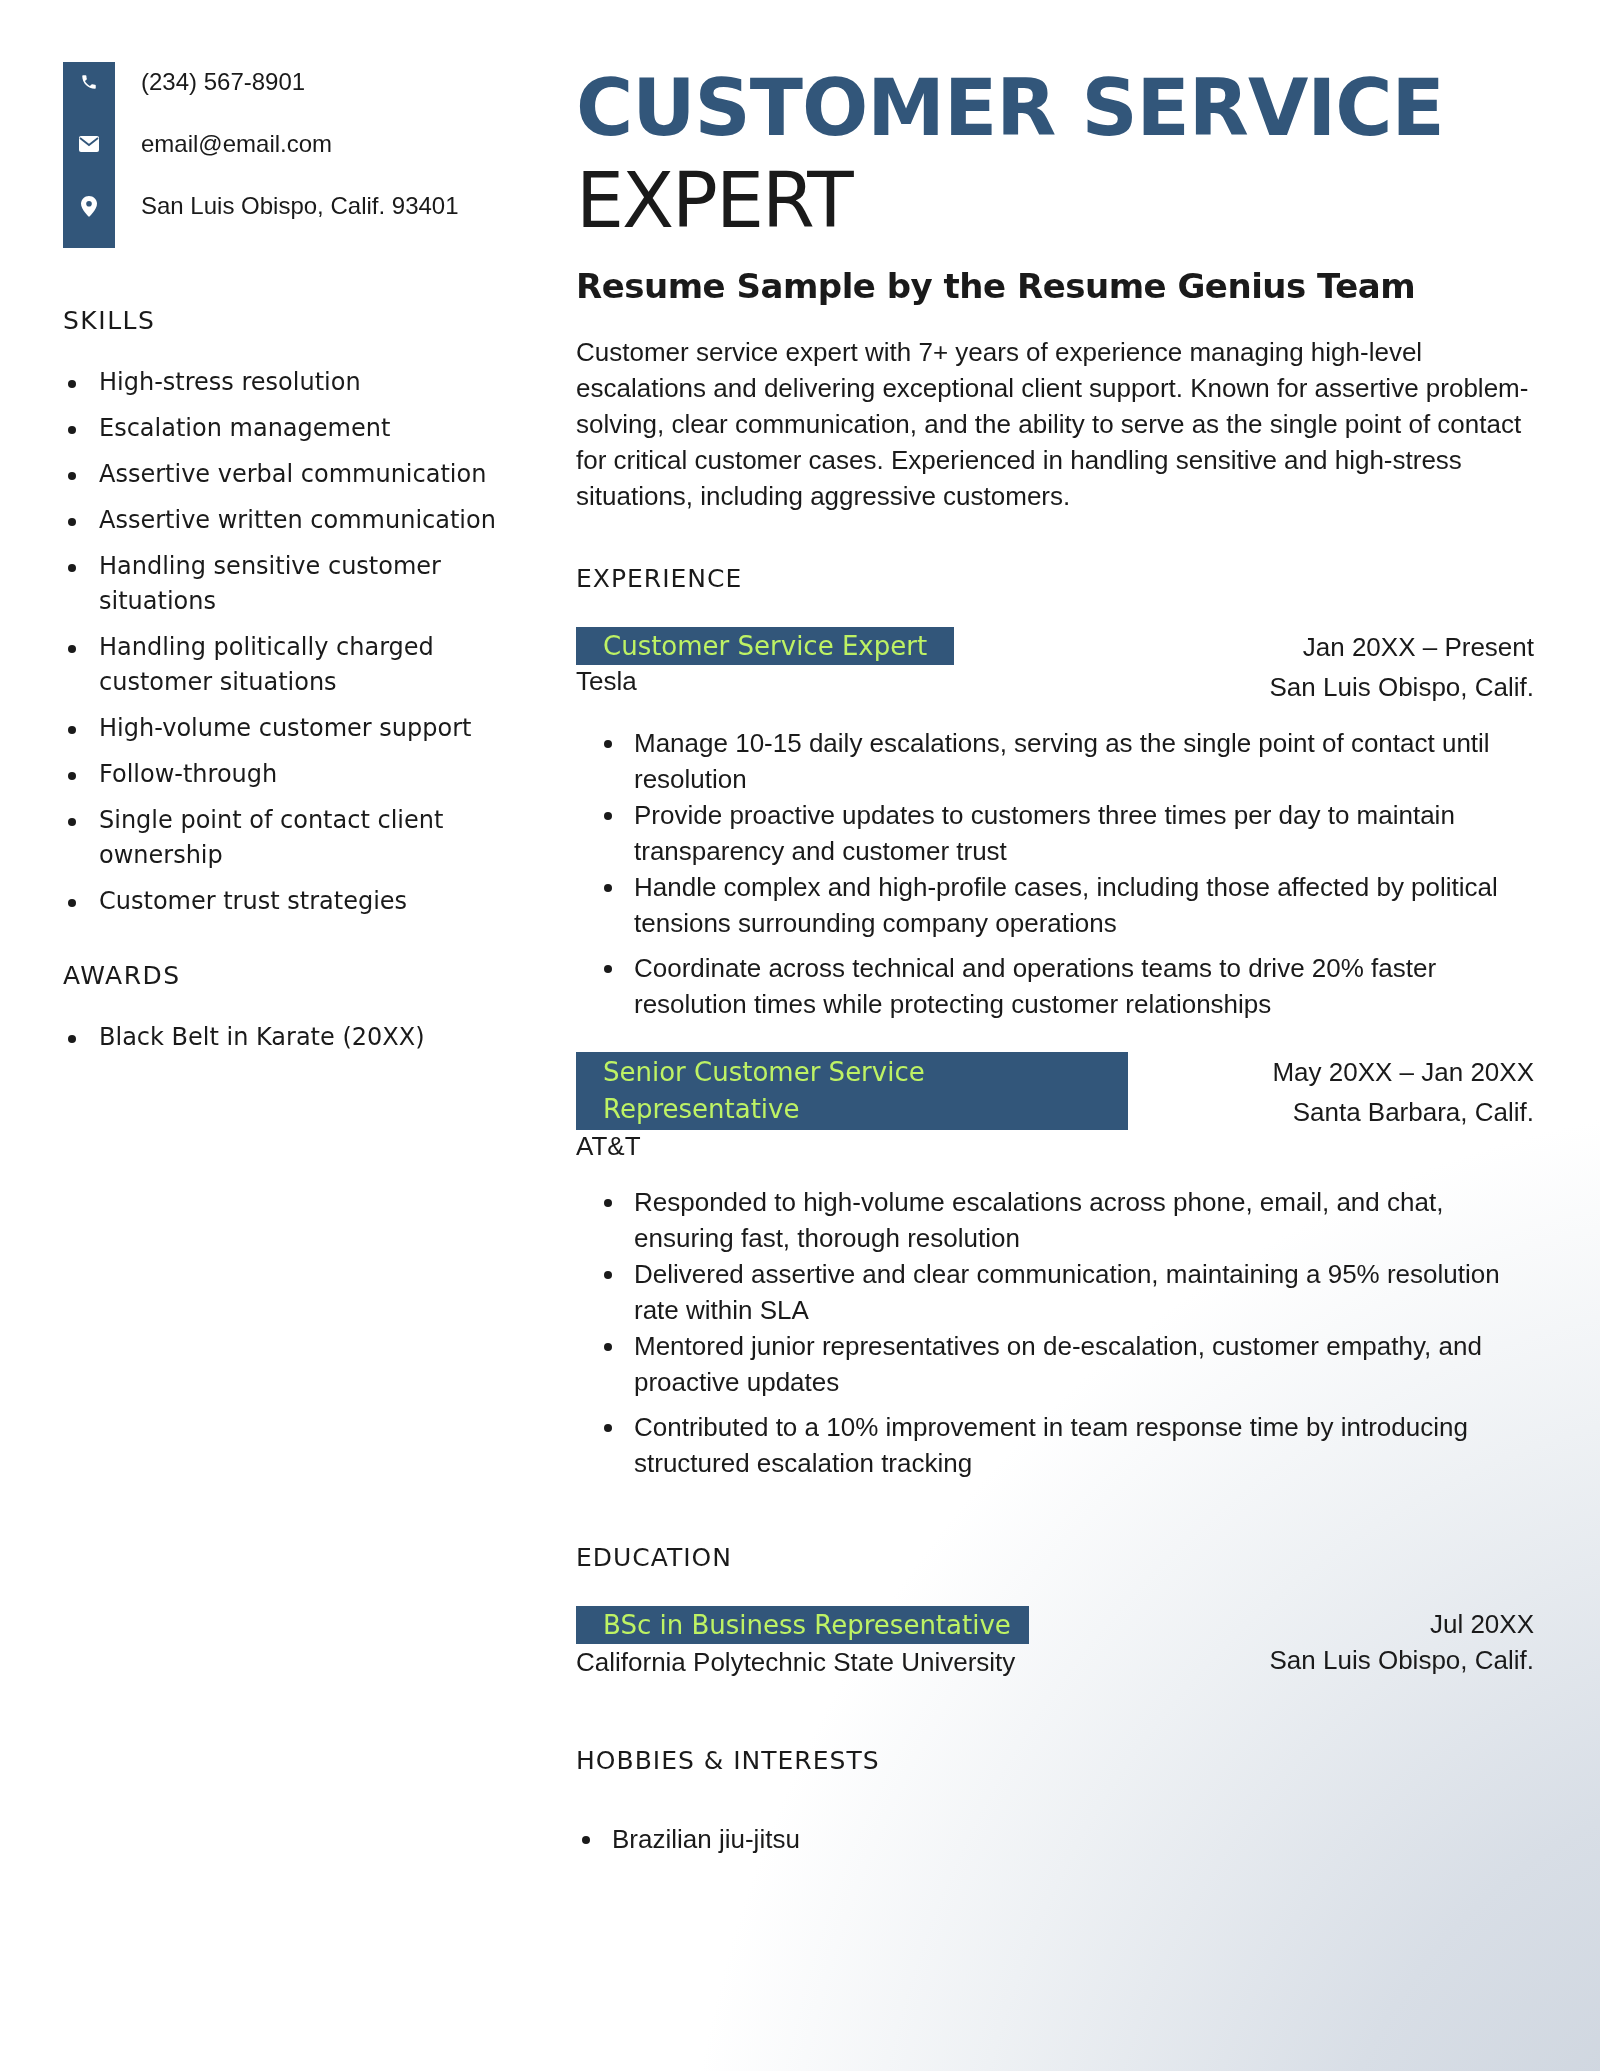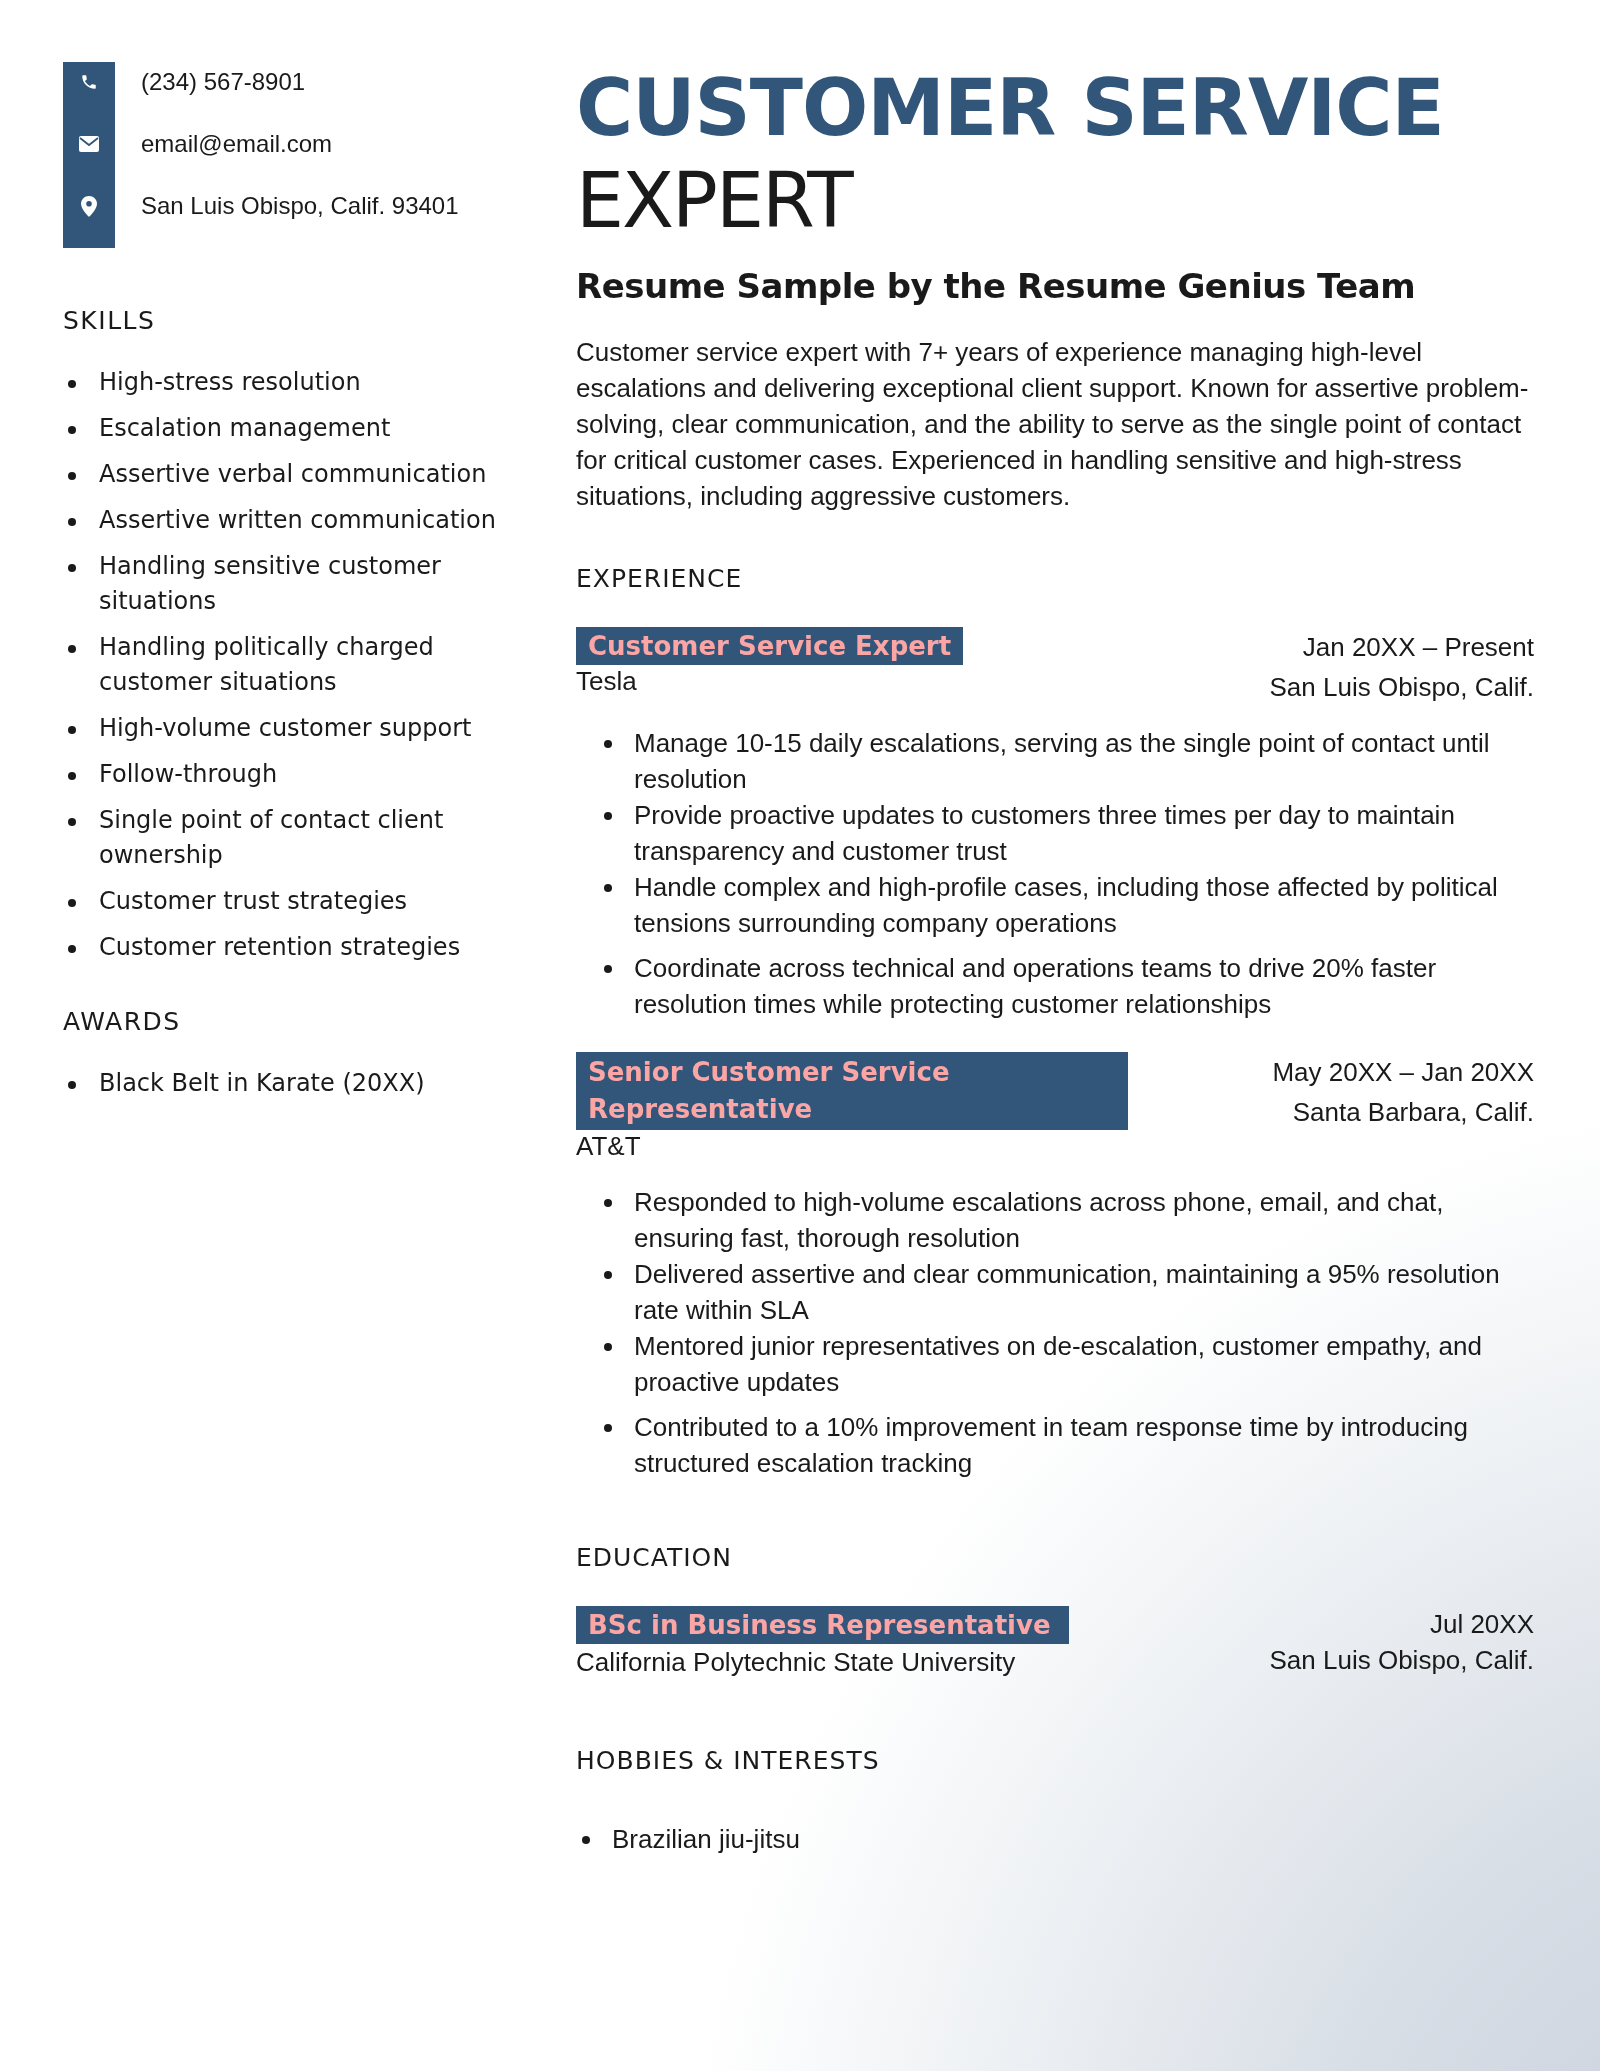--- a/index.html
+++ b/index.html
@@ -19,21 +19,21 @@
     .side-list { list-style: none; padding: 0; margin: 0; }
     .side-list li { position: relative; padding-left: 36px; font-family: "DejaVu Sans", sans-serif; font-size: 24px; line-height: 35px; margin-bottom: 11px; }
     .side-list li::before { content: ""; position: absolute; left: 5px; top: 15px; width: 8px; height: 8px; border-radius: 50%; background: #1a1a1a; }
     .right { position: absolute; left: 576px; top: 60px; width: 958px; }
     .title1 { font-family: "DejaVu Sans", sans-serif; font-weight: bold; font-size: 78px; color: #32567a; line-height: 96px; margin: 0; letter-spacing: -1px; }
     .title2 { font-family: "DejaVu Sans", sans-serif; font-weight: 200; font-size: 76px; color: #1a1a1a; line-height: 90px; margin: 0; letter-spacing: -2px; -webkit-text-stroke: 0; font-weight: normal; transform: scaleY(1); }
     .subtitle { font-family: "DejaVu Sans", sans-serif; font-weight: bold; font-size: 34px; margin: 20px 0 0 0; color: #1a1a1a; letter-spacing: -0.5px; }
     .summary { font-family: "Liberation Sans", sans-serif; font-size: 26px; line-height: 36px; margin: 28px 0 0 0; color: #1a1a1a; }
     .sec-heading { font-family: "DejaVu Sans", sans-serif; font-size: 25px; letter-spacing: 1px; margin: 0; font-weight: normal; color: #1a1a1a; }
     .job-head { display: flex; justify-content: space-between; align-items: flex-start; }
-    .job-title { background: #32567a; color: #fca5a5; font-family: "DejaVu Sans", sans-serif; font-weight: bold; font-size: 26px; padding: 2px 12px; line-height: 34px; }
+    .job-title { background: #32567a; color: #bef264; font-family: "DejaVu Sans", sans-serif; font-weight: normal; font-size: 26px; padding: 2px 27px; line-height: 34px; }
     .job-right { text-align: right; font-family: "Liberation Sans", sans-serif; font-size: 26px; line-height: 40px; }
     .company { font-family: "Liberation Sans", sans-serif; font-size: 26px; line-height: 40px; margin-top: -4px; }
     .bullets { list-style: none; margin: 20px 0 0 0; padding: 0 0 0 58px; }
     .bullets li { position: relative; font-family: "Liberation Sans", sans-serif; font-size: 26px; line-height: 36px; margin-bottom: 0; }
     .bullets li::before { content: ""; position: absolute; left: -30px; top: 15px; width: 8px; height: 8px; border-radius: 50%; background: #1a1a1a; }
     .bullets li.gap { margin-top: 9px; }
   </style>
 </head>
 <body>
 
@@ -73,21 +73,20 @@
     <li>High-stress resolution</li>
     <li>Escalation management</li>
     <li>Assertive verbal communication</li>
     <li>Assertive written communication</li>
     <li style="width:360px;">Handling sensitive customer situations</li>
     <li style="width:360px;">Handling politically charged customer situations</li>
     <li>High-volume customer support</li>
     <li>Follow-through</li>
     <li style="width:360px;">Single point of contact client ownership</li>
     <li>Customer trust strategies</li>
-    <li>Customer retention strategies</li>
   </ul>
 
   <h3 class="side-heading" style="margin-top:42px;">AWARDS</h3>
   <ul class="side-list" style="margin-top:30px;">
     <li>Black Belt in Karate (20XX)</li>
   </ul>
 </div>
 
 <div class="right">
   <h1 class="title1">CUSTOMER SERVICE</h1>

